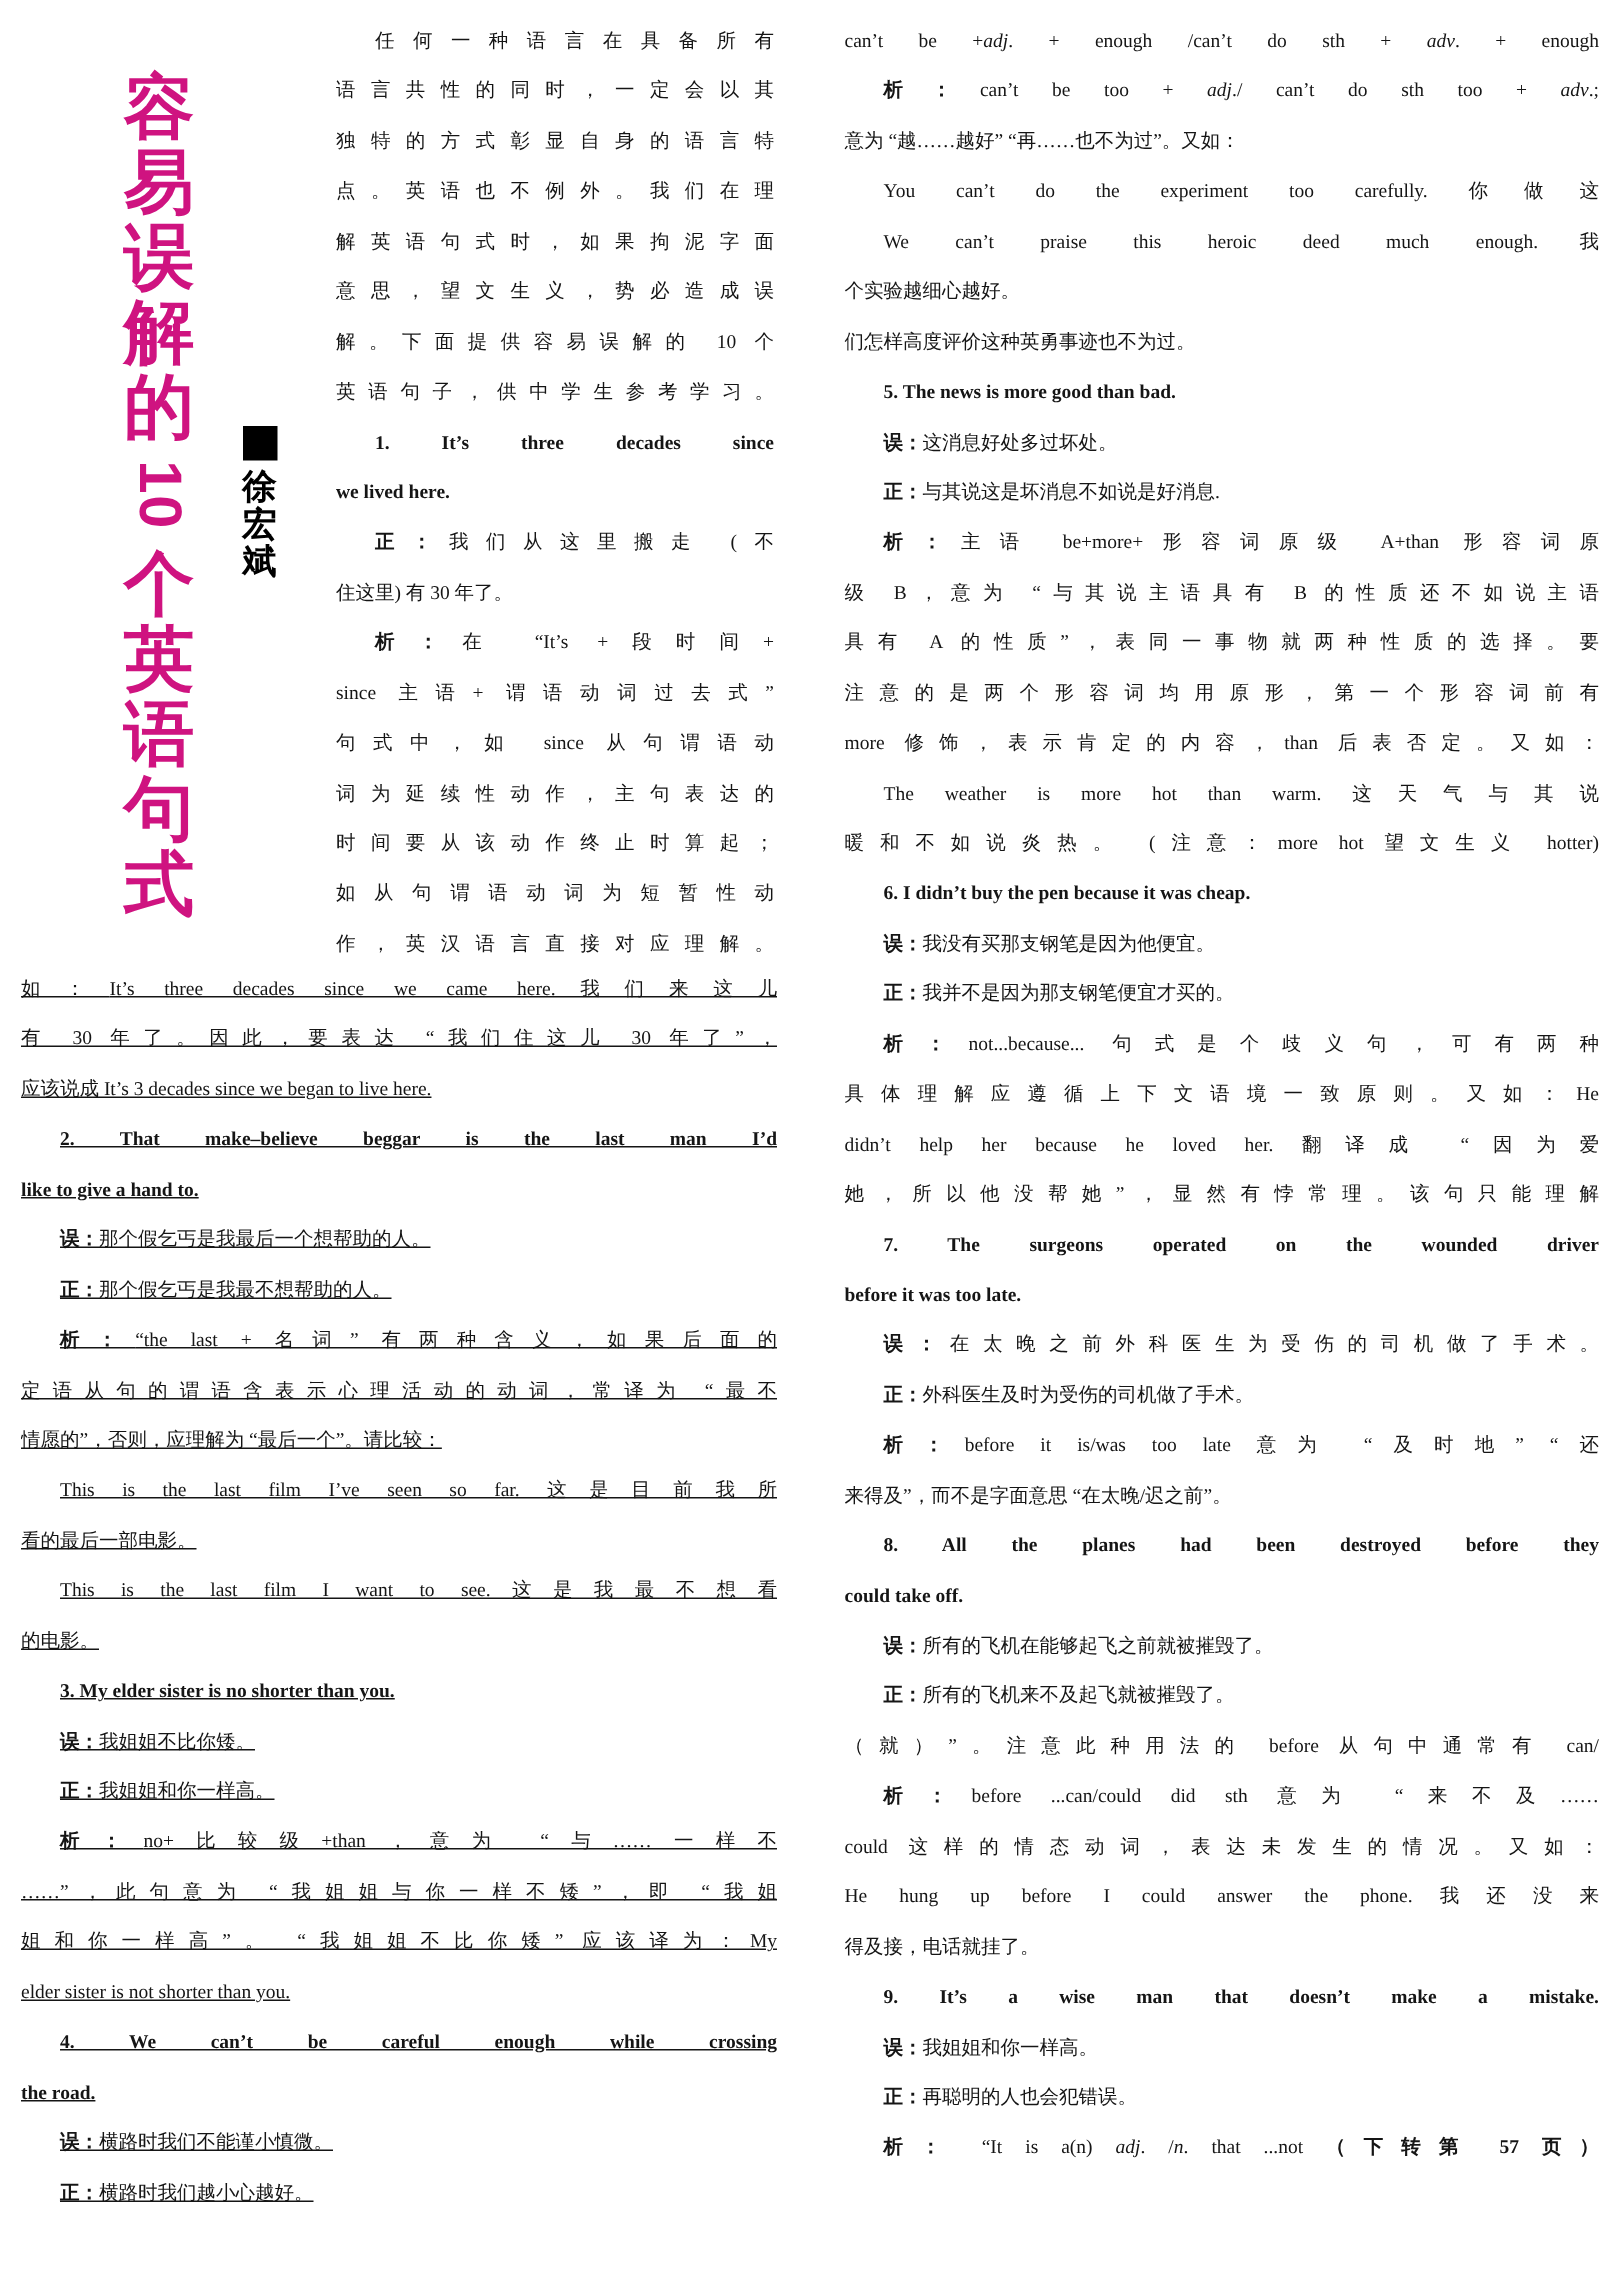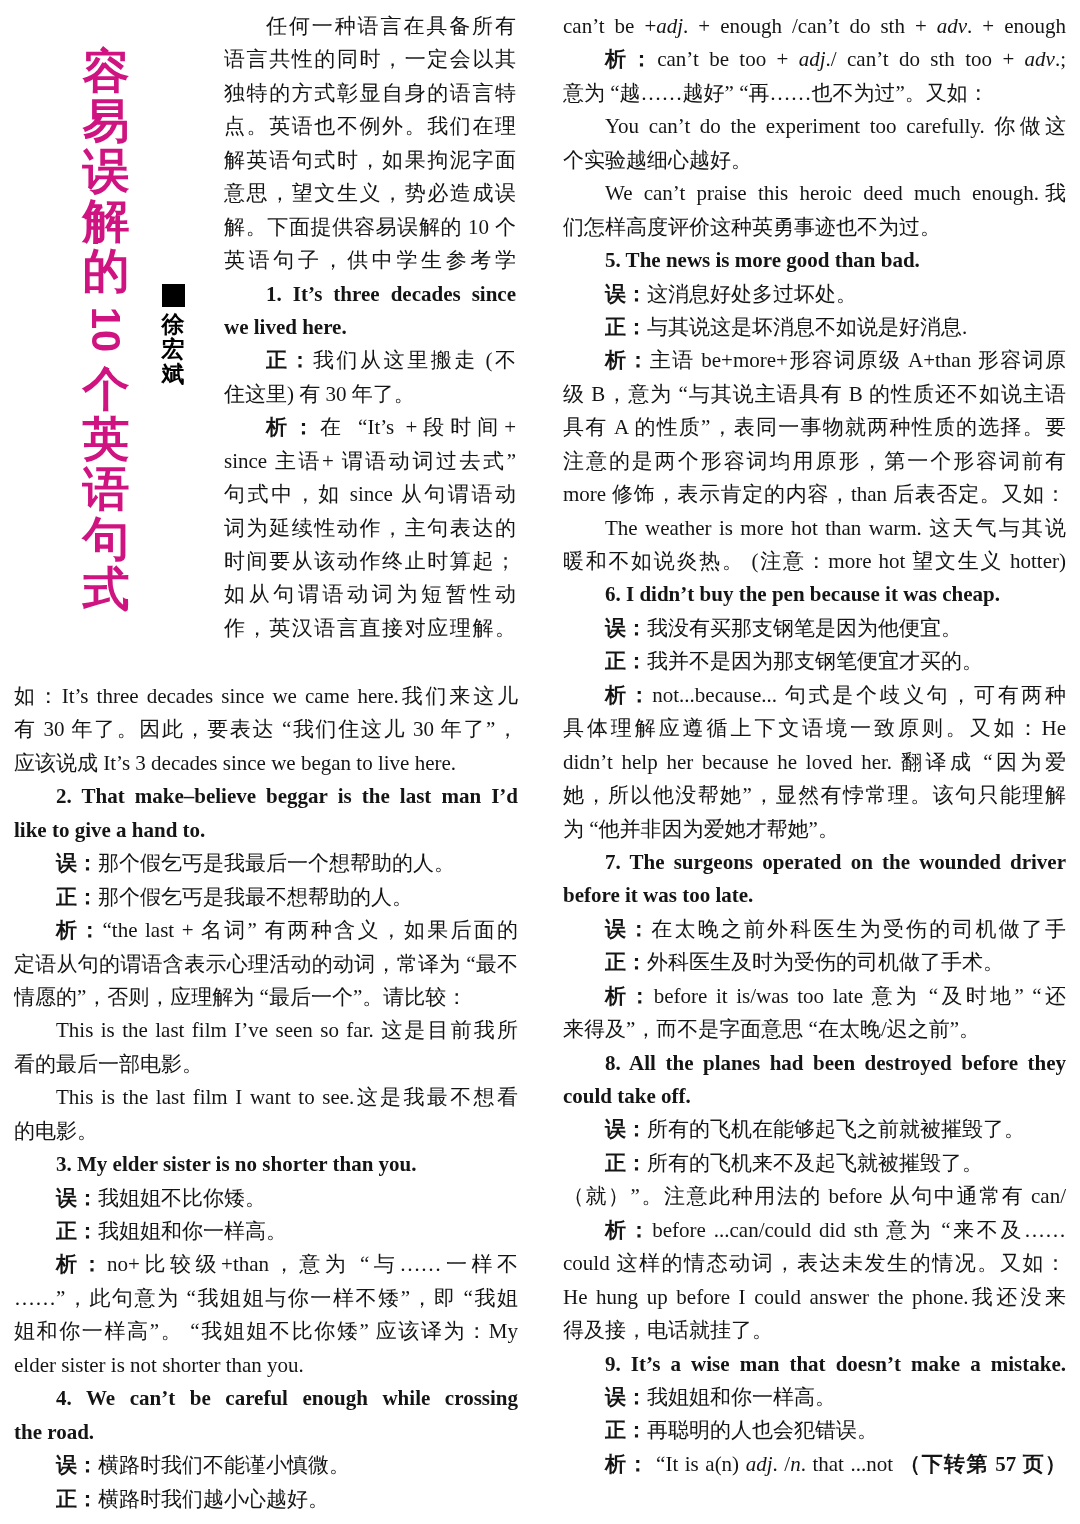--- a/index.html
+++ b/index.html
@@ -25,23 +25,23 @@
   
   .author-strip {
     position:absolute; left:158px; top:284px; width:30px;
     display:flex; flex-direction:column; align-items:center; gap:2px;
     font-family:"Liberation Sans","DejaVu Sans",sans-serif;
     font-weight:600; color:#000;
   }
   .author-marker { width:23px; height:23px; background:#000; margin-bottom:3px; }
   .achar { font-size:23px; line-height:25px; }
   
-  .col { position:absolute; font-size:21px; }
+  .col { position:absolute; font-size:13px; }
   .col-intro     { left:224px; top:10px;  width:292px; }
-  .col-left-body { left:14px;  top:680px; width:504px; }
+  .col-left-body { left:14px;  top:642px; width:504px;text-decoration:underline; }
   .col-right     { left:563px; top:10px;  width:503px; }
   .line { height:33.45px; line-height:33.45px; overflow:hidden; text-align:left; }
   .line.j   { text-align:justify; text-align-last:justify; }
   .line.ind { text-indent:2em; }
   .b { font-weight:bold; }
   .i { font-style:italic; }
 </style>
 </head>
 <body>
 
@@ -118,41 +118,40 @@
       <div class="line"><span class="b">the road.</span></div>
       <div class="line ind"><span class="b">误：</span><span>横路时我们不能谨小慎微。</span></div>
       <div class="line ind"><span class="b">正：</span><span>横路时我们越小心越好。</span></div>
     </div>
 
   <div class="col col-right">
       <div class="line j"><span>can’t be +</span><span class="i">adj</span><span>. + enough /can’t do sth + </span><span class="i">adv</span><span>. + enough</span></div>
       <div class="line ind j"><span class="b">析：</span><span>can’t be too + </span><span class="i">adj</span><span>./ can’t do sth too + </span><span class="i">adv</span><span>.;</span></div>
       <div class="line"><span>意为 “越……越好” “再……也不为过”。又如：</span></div>
       <div class="line ind j"><span>You can’t do the experiment too carefully. 你做这</span></div>
+      <div class="line ind j"><span>We can’t praise this heroic deed much enough.我</span></div>
       <div class="line"><span>个实验越细心越好。</span></div>
-      <div class="line ind j"><span>We can’t praise this heroic deed much enough.我</span></div>
       <div class="line"><span>们怎样高度评价这种英勇事迹也不为过。</span></div>
       <div class="line ind"><span class="b">5. The news is more good than bad.</span></div>
       <div class="line ind"><span class="b">误：</span><span>这消息好处多过坏处。</span></div>
       <div class="line ind"><span class="b">正：</span><span>与其说这是坏消息不如说是好消息.</span></div>
       <div class="line ind j"><span class="b">析：</span><span>主语 be+more+形容词原级 A+than 形容词原</span></div>
       <div class="line j"><span>级 B，意为 “与其说主语具有 B 的性质还不如说主语</span></div>
       <div class="line j"><span>具有 A 的性质”，表同一事物就两种性质的选择。要</span></div>
       <div class="line j"><span>注意的是两个形容词均用原形，第一个形容词前有</span></div>
       <div class="line j"><span>more 修饰，表示肯定的内容，than 后表否定。又如：</span></div>
       <div class="line ind j"><span>The weather is more hot than warm. 这天气与其说</span></div>
       <div class="line j"><span>暖和不如说炎热。 (注意：more hot 望文生义 hotter)</span></div>
       <div class="line ind"><span class="b">6. I didn’t buy the pen because it was cheap.</span></div>
       <div class="line ind"><span class="b">误：</span><span>我没有买那支钢笔是因为他便宜。</span></div>
       <div class="line ind"><span class="b">正：</span><span>我并不是因为那支钢笔便宜才买的。</span></div>
       <div class="line ind j"><span class="b">析：</span><span>not...because... 句式是个歧义句，可有两种</span></div>
       <div class="line j"><span>具体理解应遵循上下文语境一致原则。又如：He</span></div>
       <div class="line j"><span>didn’t help her because he loved her. 翻译成 “因为爱</span></div>
       <div class="line j"><span>她，所以他没帮她”，显然有悖常理。该句只能理解</span></div>
-      <div class="line"><span>为 “他并非因为爱她才帮她”。</span></div>
       <div class="line ind j"><span class="b">7. The surgeons operated on the wounded driver</span></div>
       <div class="line"><span class="b">before it was too late.</span></div>
       <div class="line ind j"><span class="b">误：</span><span>在太晚之前外科医生为受伤的司机做了手术。</span></div>
       <div class="line ind"><span class="b">正：</span><span>外科医生及时为受伤的司机做了手术。</span></div>
       <div class="line ind j"><span class="b">析：</span><span>before it is/was too late 意为 “及时地” “还</span></div>
       <div class="line"><span>来得及”，而不是字面意思 “在太晚/迟之前”。</span></div>
       <div class="line ind j"><span class="b">8. All the planes had been destroyed before they</span></div>
       <div class="line"><span class="b">could take off.</span></div>
       <div class="line ind"><span class="b">误：</span><span>所有的飞机在能够起飞之前就被摧毁了。</span></div>
       <div class="line ind"><span class="b">正：</span><span>所有的飞机来不及起飞就被摧毁了。</span></div>

